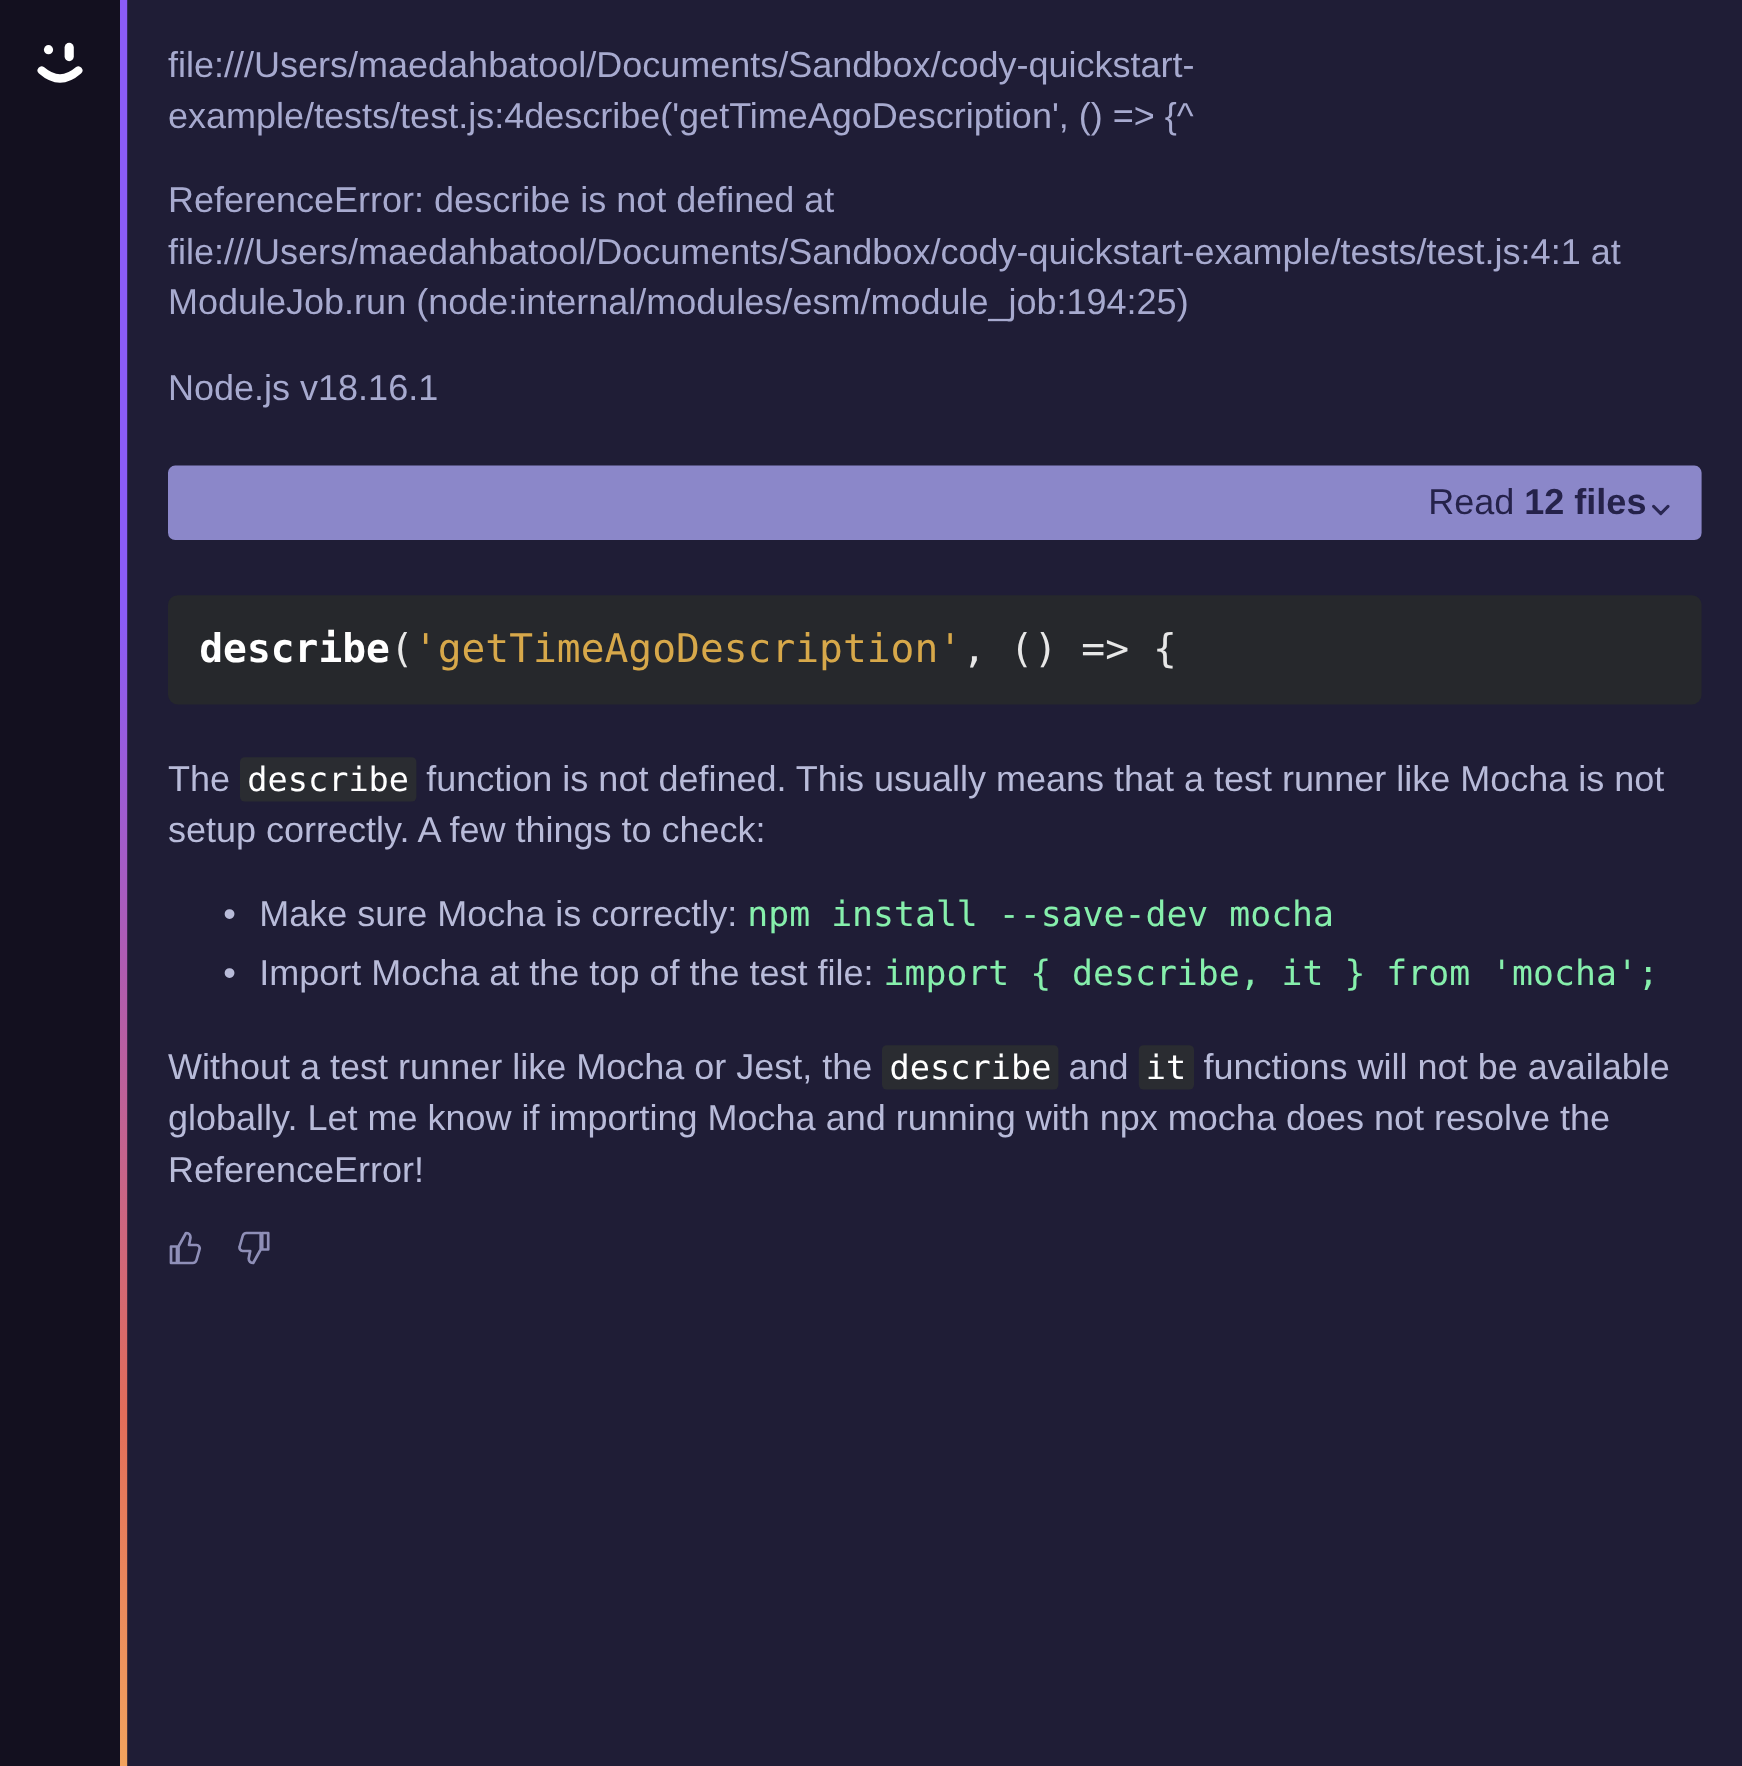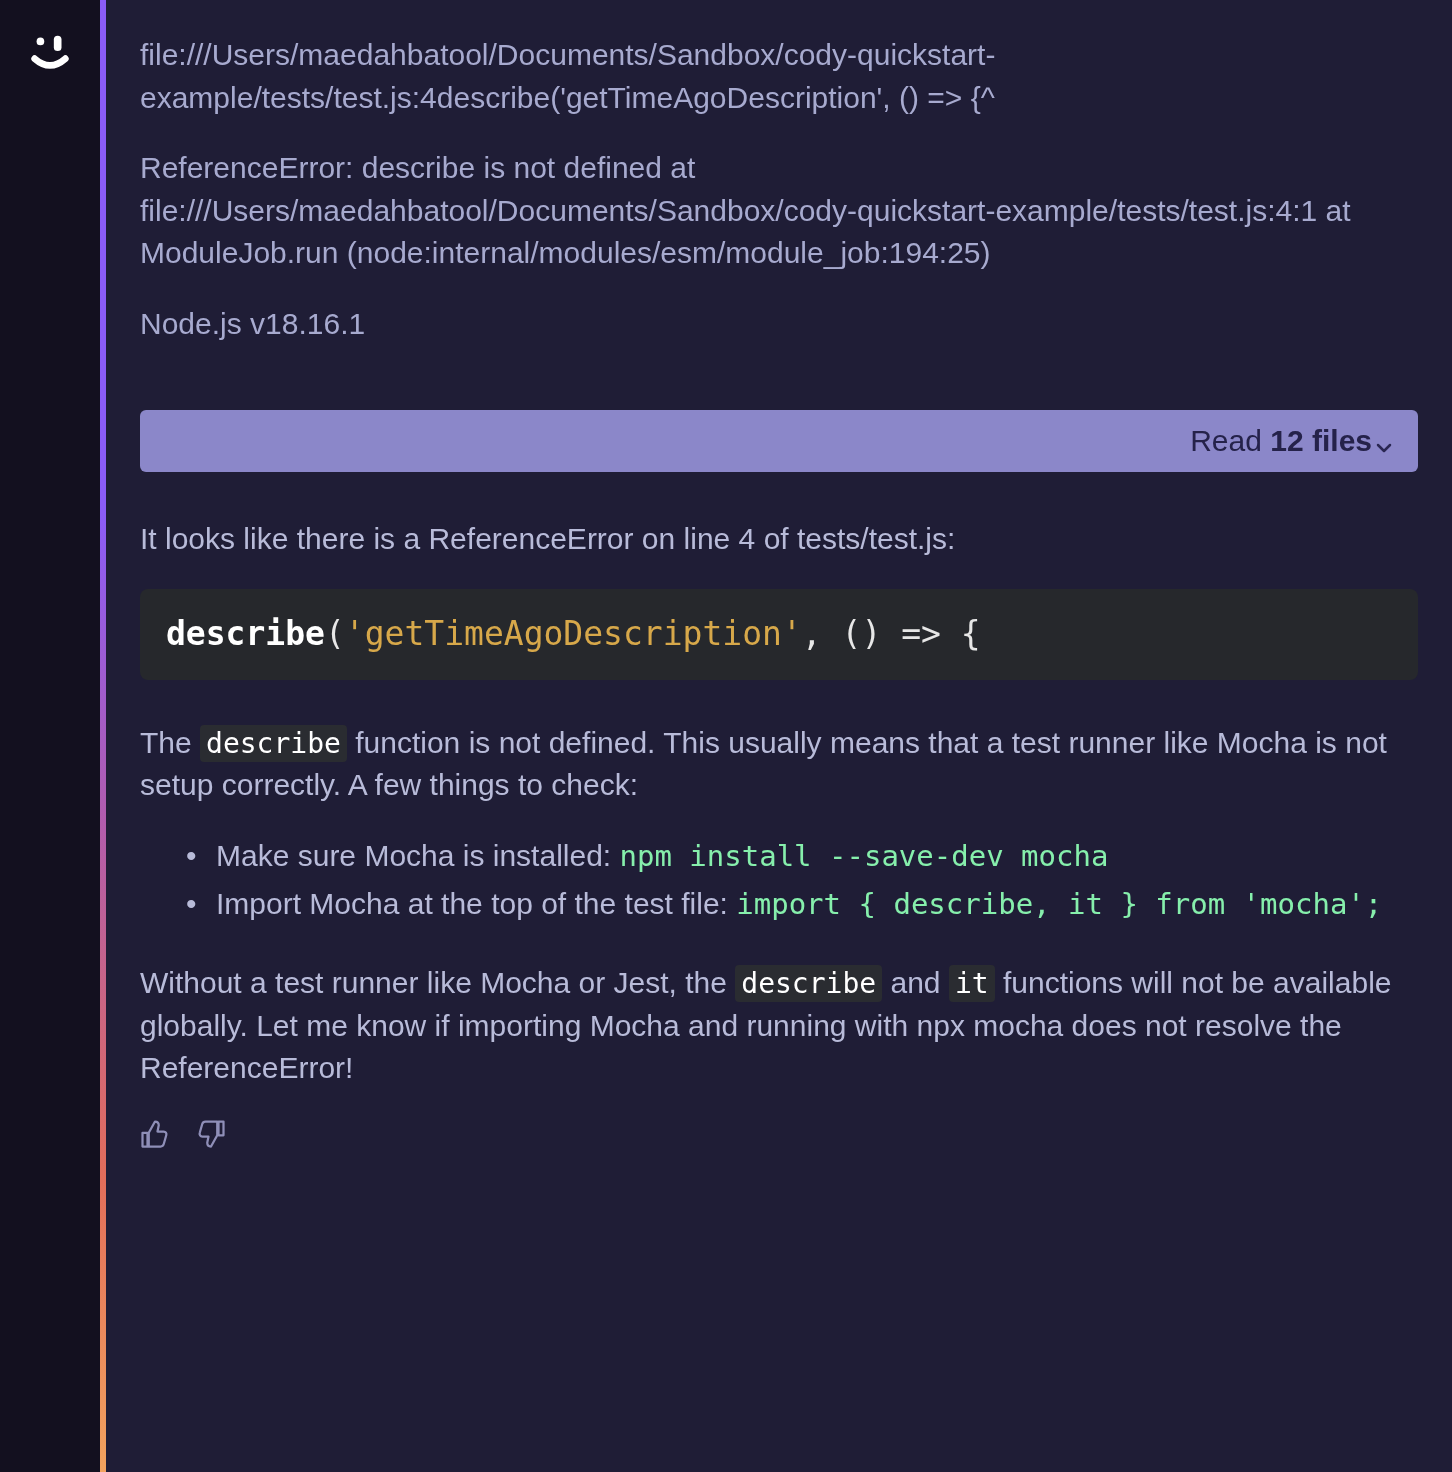--- a/index.html
+++ b/index.html
@@ -2,21 +2,21 @@
 <html><head>
 <meta charset="utf-8">
 <style>
   * { margin: 0; padding: 0; box-sizing: border-box; }
   html, body { width: 1452px; height: 1472px; background: #1f1d36; font-family: -apple-system, BlinkMacSystemFont, "Segoe UI", sans-serif; overflow: hidden; }
   .app { display: flex; width: 100%; height: 100%; }
   .sidebar { width: 100px; background: #13101f; flex-shrink: 0; display: flex; flex-direction: column; align-items: center; padding-top: 28px; }
   .sidebar-logo { width: 46px; height: 46px; display:flex; align-items:center; justify-content:center; }
   .accent-strip { width: 6px; height: 100%; background: linear-gradient(to bottom, #8b5cf6 0%, #8b5cf6 35%, #b05cb0 55%, #e26d5a 80%, #f2a35e 100%); flex-shrink:0; }
   .main { flex: 1; padding: 34px 34px 20px 34px; color: #b8bbd9; font-size: 30px; line-height: 1.42; }
-  .user-block { margin-bottom: 64px; }
+  .user-block { margin-bottom: 42px; }
   .user-block p { margin-bottom: 28px; color:#a7aacf; }
   .context-pill { background: #8b87c9; color: #1f1d36; border-radius: 6px; padding: 10px 22px; display:flex; align-items:center; justify-content:flex-end; margin-bottom: 46px; font-size:30px; cursor:pointer; }
   .context-pill .pill-text { color:#25224a; }
   .context-pill .pill-text .bold { font-weight:700; }
   .chev { width:24px; height:24px; }
   .assistant p { margin-bottom: 28px; }
   .codeblock { background: #26282c; color:#e7e7e7; border-radius:8px; padding: 22px 26px; font-family: ui-monospace, Menlo, Consolas, monospace; font-size:33px; margin-bottom:42px; white-space:pre; overflow:hidden; }
   .codeblock .fn { color:#fff; font-weight:600; }
   .codeblock .str { color:#d7a84a; }
   .codeblock .sym { color:#e7e7e7; }
@@ -60,30 +60,29 @@
         <span>Read </span><span class="bold">12 files</span>
       </span>
       <span class="chev">
         <svg viewBox="0 0 24 24" width="24" height="24">
             <path d="M6 9l6 6 6-6" stroke="#2a2752" stroke-width="2.5" fill="none" stroke-linecap="round" stroke-linejoin="round"></path>
           </svg>
       </span>
     </div>
 
     <div class="assistant">
-      <p>It looks like there is a ReferenceError on line 4 of tests/test.js:</p>
 
       <div class="codeblock"><span class="fn">describe</span><span class="sym">(</span><span class="str">'getTimeAgoDescription'</span><span class="sym">, () =&gt; {</span></div>
 
       <p>
         <span>The </span><span class="inline-code">describe</span><span> function is not defined. This usually means that a test runner like Mocha is not setup correctly. A few things to check:</span>
       </p>
 
       <ul class="checks">
-        <li><span>Make sure Mocha is installed: </span><span class="inline-cmd">npm install --save-dev mocha</span></li>
+        <li><span>Make sure Mocha is correctly: </span><span class="inline-cmd">npm install --save-dev mocha</span></li>
         <li><span>Import Mocha at the top of the test file: </span><span class="inline-cmd">import { describe, it } from 'mocha';</span></li>
       </ul>
 
       <p>
         <span>Without a test runner like Mocha or Jest, the </span><span class="inline-code">describe</span><span> and </span><span class="inline-code">it</span><span> functions will not be available globally. Let me know if importing Mocha and running with npx mocha does not resolve the ReferenceError!</span>
       </p>
 
       <div class="feedback">
         <span class="fb-btn">
           <svg viewBox="0 0 24 24" width="30" height="30">

